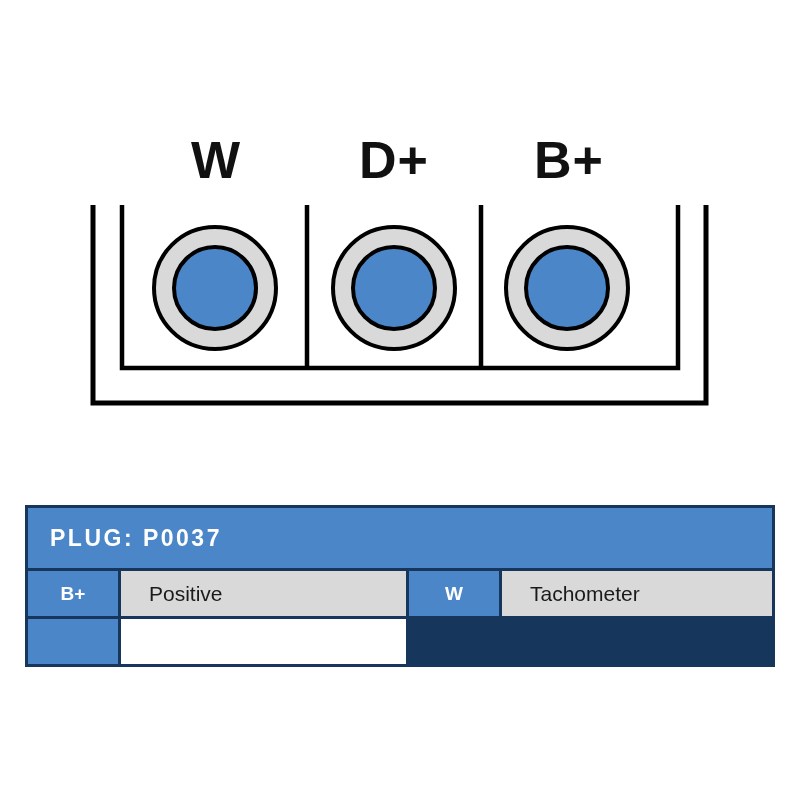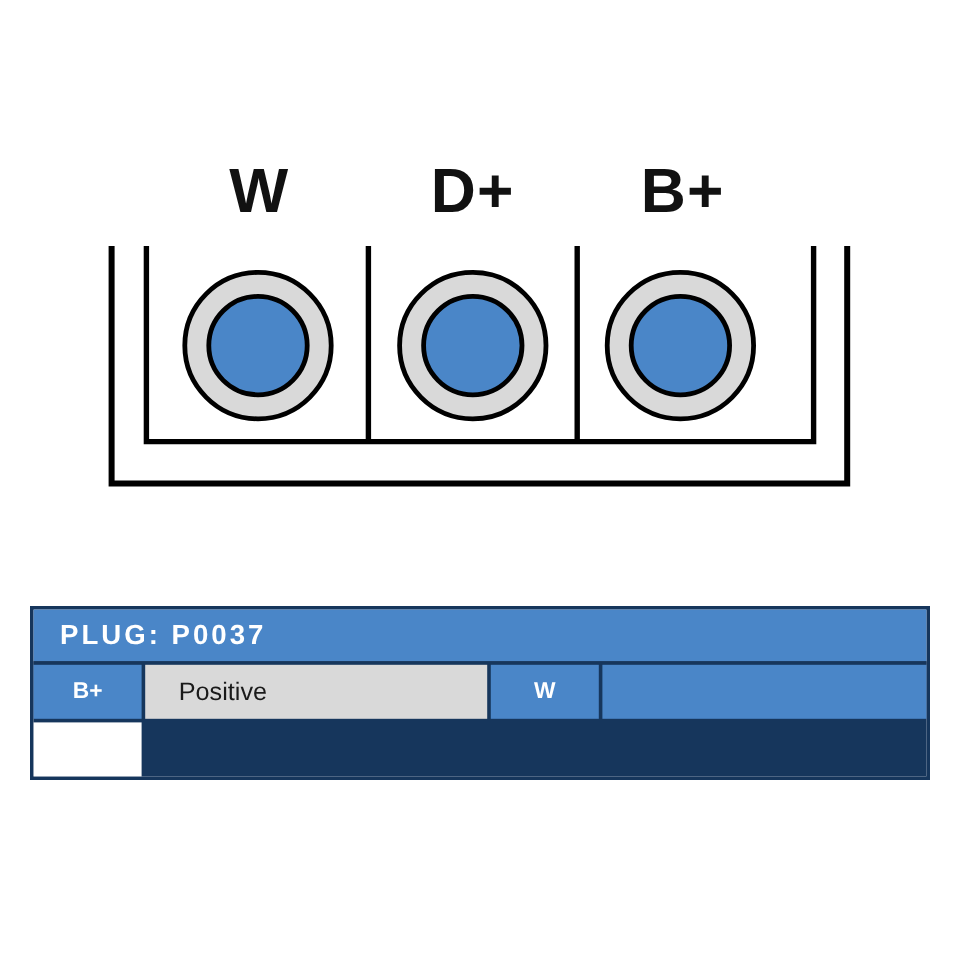--- a/index.html
+++ b/index.html
@@ -40,21 +40,21 @@
   .t-label.pos-bplus{left:569px;}
 
   
   .pin-table{
     position:absolute;
     left:25px;right:25px;top:505px;
     border:3px solid var(--table-border);
     box-sizing:border-box;
   }
   .pt-header{
-    height:43px;
+    height:60px;
     background:var(--accent-blue);
     color:var(--text-white);
     display:flex;align-items:center;
     padding-left:22px;
     font-size:23px;
     font-weight:700;
     letter-spacing:2.5px;
   }
   .pt-grid{
     display:grid;
@@ -123,19 +123,20 @@
   </div>
 
   <div class="pin-table">
     <div class="pt-header">PLUG: P0037</div>
 
     <div class="pt-grid">
 
       <div class="cell pin">B+</div>
       <div class="cell desc">Positive</div>
       <div class="cell pin">W</div>
+      <div class="cell desc">Tachometer</div>
 
       <div class="cell pin"></div>
       <div class="cell desc blank"></div>
     </div>
   </div>
 
 </div>
 
 </body></html>

